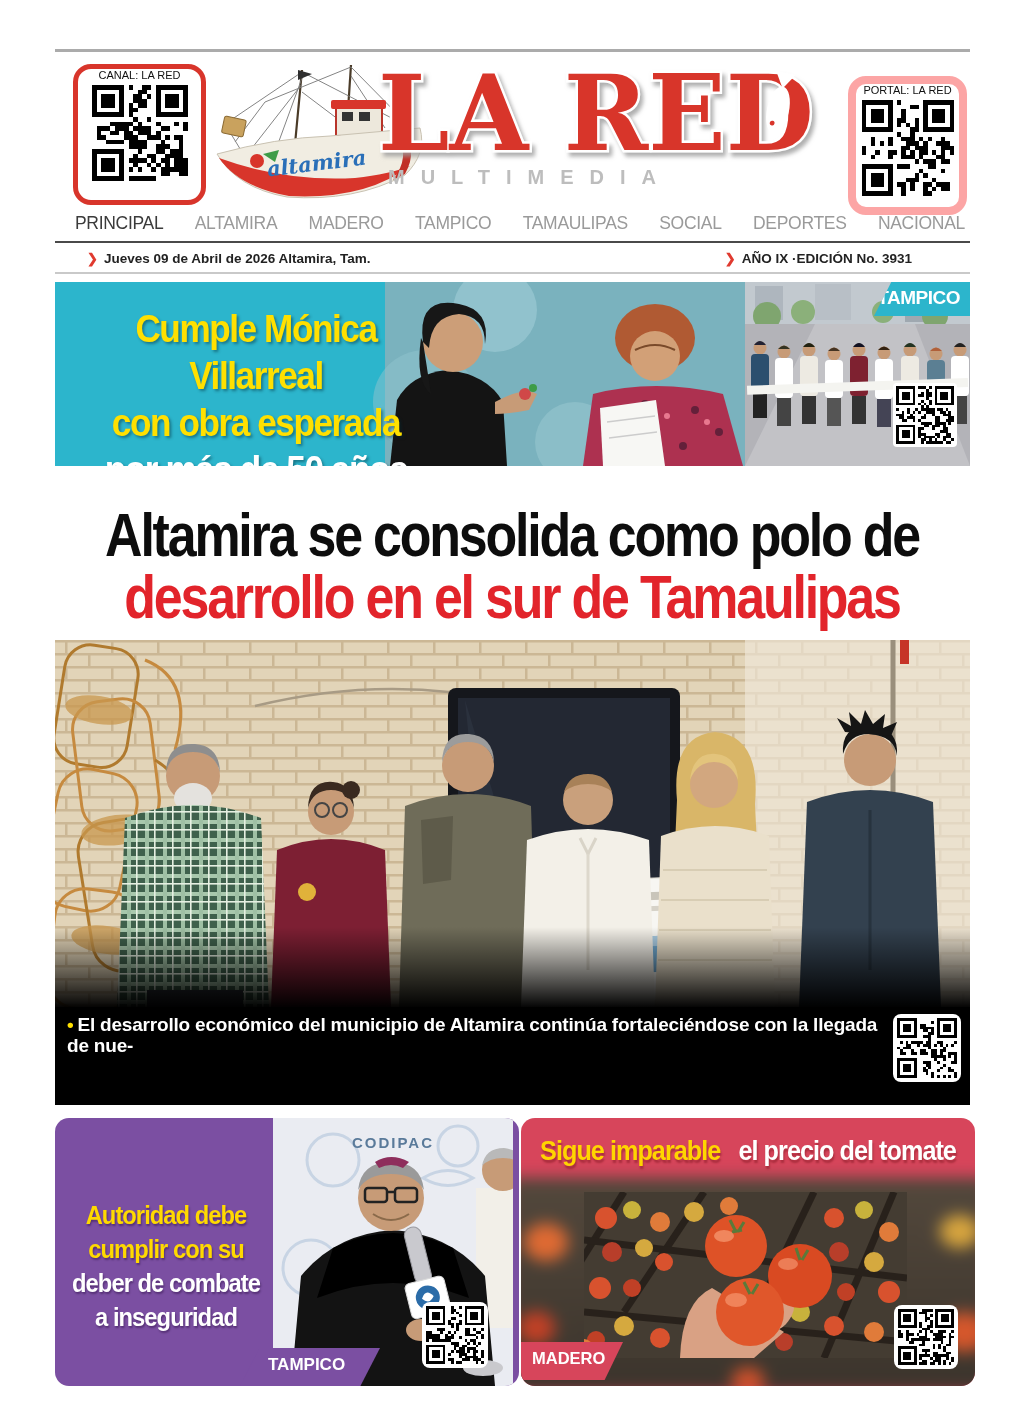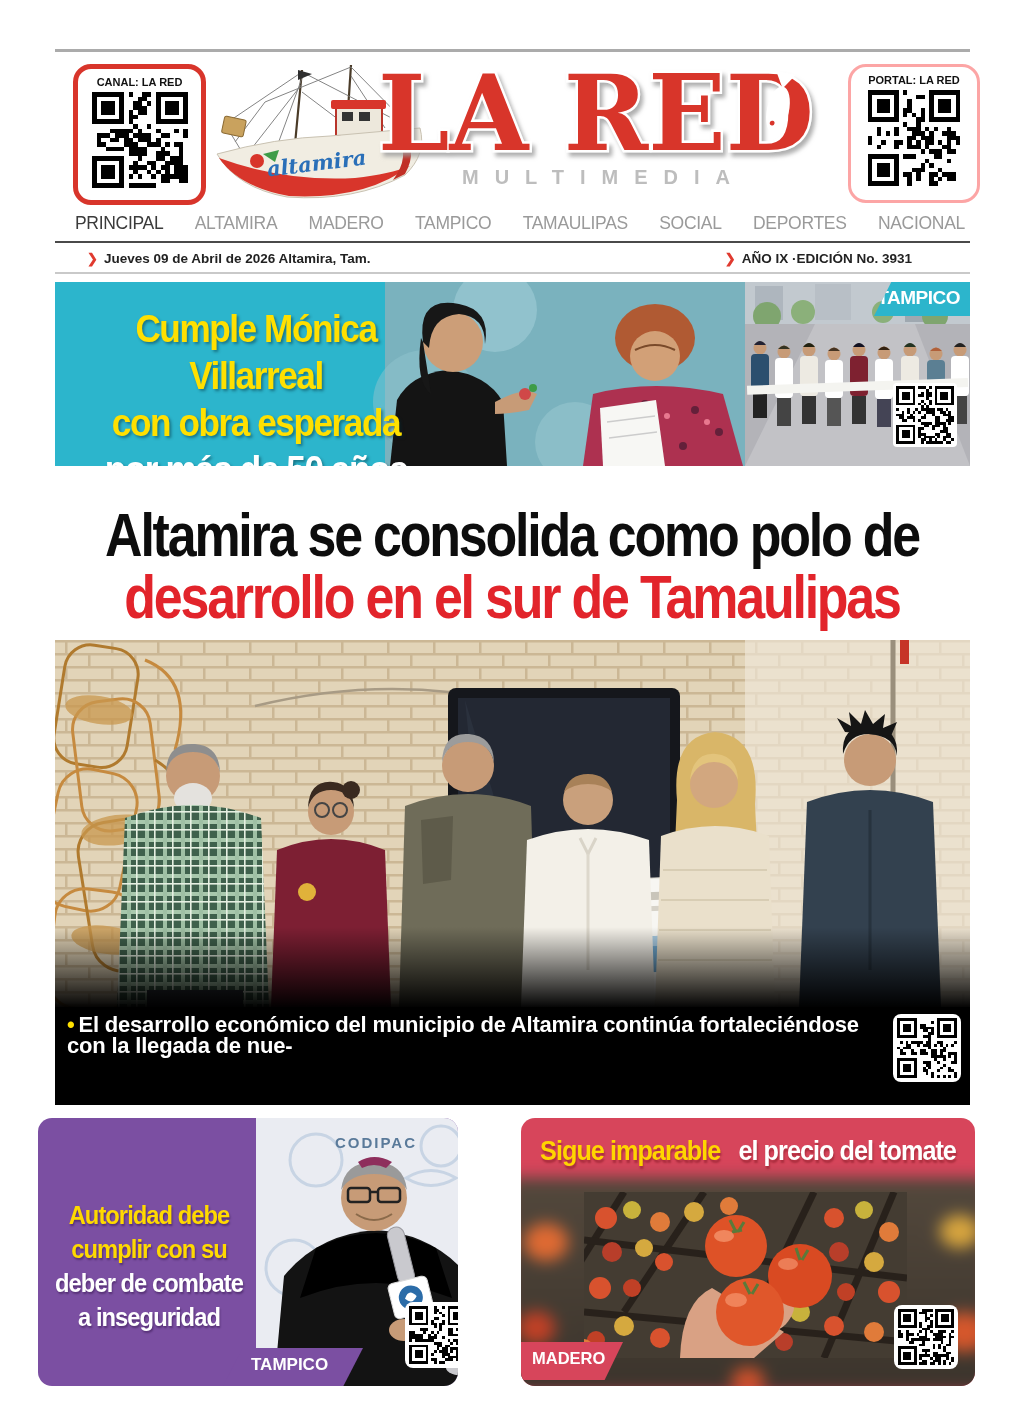--- a/index.html
+++ b/index.html
@@ -3,29 +3,29 @@
 <meta charset="utf-8">
 <style>
   html,body{margin:0;padding:0;background:#fff;}
   .page{position:relative;width:1024px;height:1424px;background:#fff;overflow:hidden;
         font-family:"Liberation Sans",sans-serif;}
   .abs{position:absolute;}
 
   
   .rule-top{left:55px;top:49px;width:915px;height:3px;background:#ABABAB;}
   .qr-card{box-sizing:border-box;background:#fff;border-radius:18px;text-align:center;}
-  .qr-card .qr-label{font-weight:bold;font-size:11px;letter-spacing:0;color:#111;margin-top:7px;}
+  .qr-card .qr-label{font-weight:normal;font-size:11px;letter-spacing:0;color:#111;margin-top:0;}
   .qr-card .qr{margin:4px auto 0 auto;}
   .qr{background:#fff;border-radius:4px;}
   .qr svg{display:block;width:100%;height:100%;}
   .qr-canal{left:73px;top:64px;width:133px;height:141px;border:5px solid #D8352B;}
-  .qr-portal{left:848px;top:64px;width:132px;height:139px;border:3px solid #fca5a5;}
+  .qr-portal{left:848px;top:76px;width:119px;height:139px;border:8px solid #fca5a5;}
 
   .logo-svg{left:372px;top:58px;width:448px;height:112px;}
-  .logo-sub{left:372px;top:166px;width:448px;text-align:center;color:#BDBDBD;
+  .logo-sub{left:372px;top:166px;width:448px;text-align:left;color:#BDBDBD;
             font-size:20px;font-weight:bold;letter-spacing:16px;text-indent:16px;}
   .boat-svg{left:205px;top:62px;width:235px;height:150px;}
 
   
   .nav{left:75px;top:213px;width:890px;display:flex;justify-content:space-between;align-items:center;}
   .nav span{font-weight:normal;font-size:17.5px;letter-spacing:-0.3px;color:#9A9A9A;cursor:pointer;}
   .nav span.active{color:#3B3B3B;}
   .rule-dark{left:55px;top:241px;width:915px;height:2px;background:#4A4A4A;}
 
   
@@ -59,27 +59,27 @@
             white-space:nowrap;}
   .headline.l1{top:504px;color:#0D0D0D;}
   .headline.l2{top:566px;color:#E2242B;}
 
   
   .mainblock{left:55px;top:640px;width:915px;height:465px;background:#000;overflow:hidden;}
   .mainphoto{position:absolute;left:0;top:0;width:915px;height:367px;}
   .fade{position:absolute;left:0;top:287px;width:915px;height:82px;
         background:linear-gradient(rgba(0,0,0,0),#000);}
   .caption{position:absolute;left:12px;top:374px;width:818px;color:#fff;font-weight:bold;
-           font-size:22px;line-height:21px;letter-spacing:-0.2px;}
+           font-size:19px;line-height:21px;letter-spacing:-0.2px;}
   .caption .bullet{color:#FFE000;margin-right:4px;}
   .caption-qr{position:absolute;left:838px;top:374px;width:68px;height:68px;padding:4px;box-sizing:border-box;border-radius:8px;}
 
   
   .card{top:1118px;height:268px;border-radius:14px;overflow:hidden;}
-  .card-left{left:38px;width:420px;background:#7B4FA2;}
+  .card-left{left:55px;width:464px;background:#7B4FA2;}
   .card-right{left:521px;width:454px;background:#D7455B;}
 
   .cl-title{position:absolute;left:0;top:82px;width:222px;text-align:center;font-weight:bold;
             font-size:24.5px;line-height:33px;letter-spacing:-1px;transform:scale(.97,1.03);
             text-shadow:1px 2px 2px rgba(30,0,50,.4);}
   .cl-title .y{color:#FFD900;display:block;}
   .cl-title .w{color:#fff;display:block;}
   .cl-photo{position:absolute;left:218px;top:0;width:240px;height:268px;}
   .cl-ribbon{position:absolute;left:185px;top:230px;width:140px;height:38px;background:#7B4FA2;
              clip-path:polygon(14% 0,100% 0,86% 100%,0 100%);}

